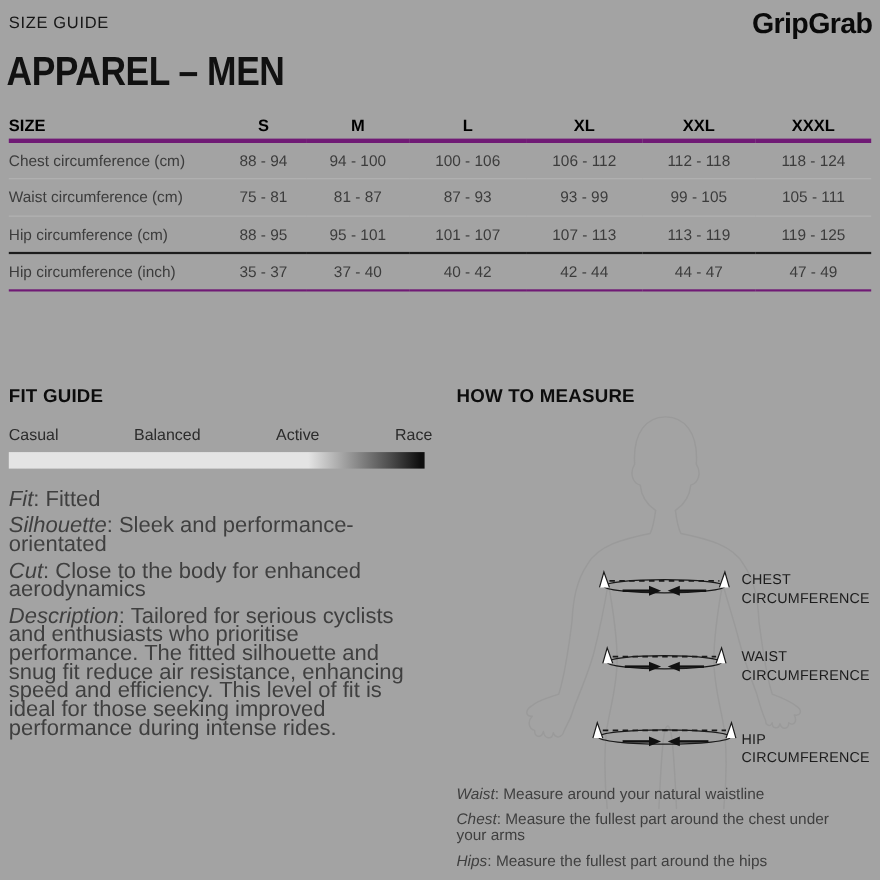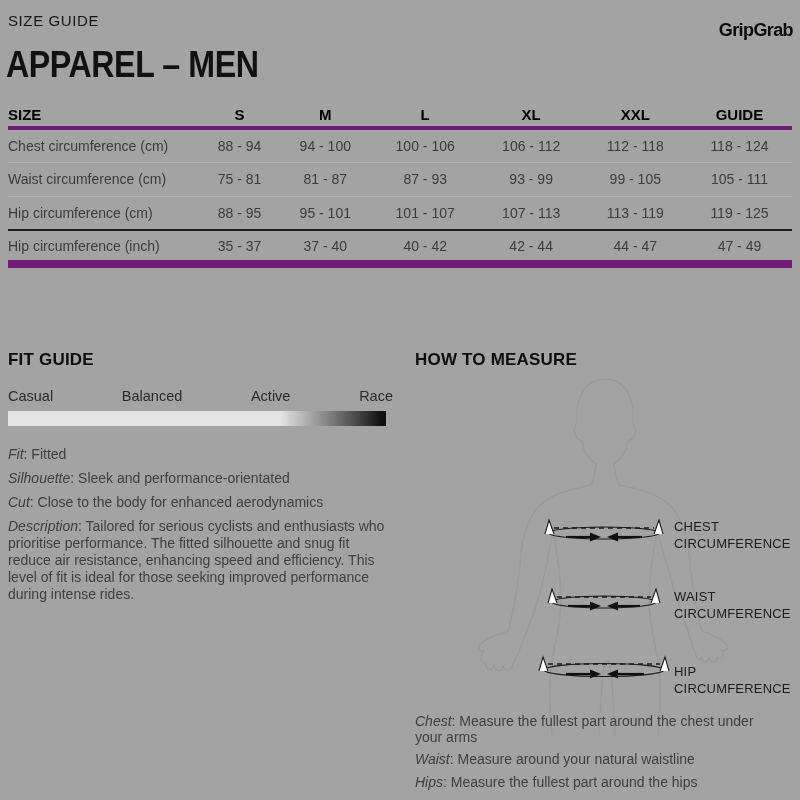--- a/index.html
+++ b/index.html
@@ -1,44 +1,44 @@
 <!DOCTYPE html>
 <html><head>
 <meta charset="utf-8">
 <style>
   * { margin:0; padding:0; box-sizing:border-box; }
   html,body { width:800px; height:800px; background:#fff; font-family:"Liberation Sans", sans-serif; color:#3c3c3c; }
   .page { position:relative; width:800px; height:800px; overflow:hidden; background:#a3a3a3; }
 
   
   .size-guide-label { position:absolute; top:12px; left:8px; font-size:15px; letter-spacing:.6px; color:#161616; }
-  .brand-logo { position:absolute; top:20px; right:7px; font-size:18px; font-weight:bold; letter-spacing:-.6px; color:#0a0a0a; }
+  .brand-logo { position:absolute; top:6px; right:7px; font-size:26px; font-weight:bold; letter-spacing:-.6px; color:#0a0a0a; }
   .page-title { position:absolute; top:44px; left:6px; font-size:37px; font-weight:bold; letter-spacing:-.5px; color:#111;
                 transform:scaleX(.87); transform-origin:0 50%; white-space:nowrap; }
 
   
   .size-table { position:absolute; top:103px; left:8px; width:784px; border-collapse:collapse; }
   .size-table th, .size-table td { font-size:14px; text-align:center; vertical-align:middle; }
   .size-table thead th { font-size:15px; font-weight:bold; color:#000; height:25px; border-bottom:4px solid #701a75; }
   .size-table tbody th { font-weight:normal; color:#3c3c3c; }
   .size-table th.lbl, .size-table tbody th { text-align:left; width:24.5%; }
   .size-table tbody td { color:#3c3c3c; }
   .size-table tbody tr { height:34px; }
   tr.sep  th, tr.sep  td { border-bottom:1px solid #b3b3b3; }
   tr.dark th, tr.dark td { border-bottom:2px solid #1c1c1c; }
-  tr.end  th, tr.end  td { border-bottom:8px solid #701a75; }
+  tr.end  th, tr.end  td { border-bottom:2px solid #701a75; }
 
   
   .fit-guide { position:absolute; left:8px; top:350px; width:385px; }
   .section-title { font-size:17px; font-weight:bold; color:#0d0d0d; letter-spacing:.2px; }
   .scale-labels { display:flex; justify-content:space-between; margin-top:18px; font-size:14.5px; color:#2b2b2b; }
   .scale-bar { margin-top:7px; height:15px; width:378px;
                background:linear-gradient(90deg,#e4e4e4 0%,#e4e4e4 72%,#4a4a4a 92%,#0e0e0e 99%); }
   .details { margin-top:20px; }
-  .detail { font-size:14px; line-height:17px; margin-bottom:7px; color:#3f3f3f; }
+  .detail { font-size:20px; line-height:17px; margin-bottom:7px; color:#3f3f3f; }
   .term { font-style:italic; }
 
   
   .how-to { position:absolute; left:415px; top:350px; width:380px; }
   .figure { position:absolute; left:420px; top:373px; width:380px; height:364px; }
   .figure svg { position:absolute; left:0; top:0; }
   .diagram-label { position:absolute; left:254px; width:130px; font-size:13px; line-height:16.5px; color:#1c1c1c; letter-spacing:.2px; }
   .dl-chest { top:146px; } .dl-waist { top:216px; } .dl-hip { top:291px; }
   .measure-notes { position:absolute; left:415px; top:714px; width:365px; }
   .note { font-size:14px; line-height:15.5px; margin-bottom:7px; color:#3f3f3f; }
@@ -54,21 +54,21 @@
 
   <table class="size-table">
     <thead>
       <tr>
         <th class="lbl">SIZE</th>
         <th>S</th>
         <th>M</th>
         <th>L</th>
         <th>XL</th>
         <th>XXL</th>
-        <th>GUIDE</th>
+        <th>XXXL</th>
       </tr>
     </thead>
     <tbody>
       <tr class="sep">
         <th>Chest circumference (cm)</th>
         <td>88 - 94</td>
         <td>94 - 100</td>
         <td>100 - 106</td>
         <td>106 - 112</td>
         <td>112 - 118</td>
@@ -189,23 +189,23 @@
       <div>CIRCUMFERENCE</div>
     </div>
     <div class="diagram-label dl-hip">
       <div>HIP</div>
       <div>CIRCUMFERENCE</div>
     </div>
   </div>
 
   <div class="measure-notes">
     <p class="note">
-      <span class="term">Chest</span><span>: </span><span>Measure the fullest part around the chest under your arms</span>
+      <span class="term">Waist</span><span>: </span><span>Measure around your natural waistline</span>
     </p>
     <p class="note">
-      <span class="term">Waist</span><span>: </span><span>Measure around your natural waistline</span>
+      <span class="term">Chest</span><span>: </span><span>Measure the fullest part around the chest under your arms</span>
     </p>
     <p class="note">
       <span class="term">Hips</span><span>: </span><span>Measure the fullest part around the hips</span>
     </p>
   </div>
 
 </div>
 
 </body></html>

